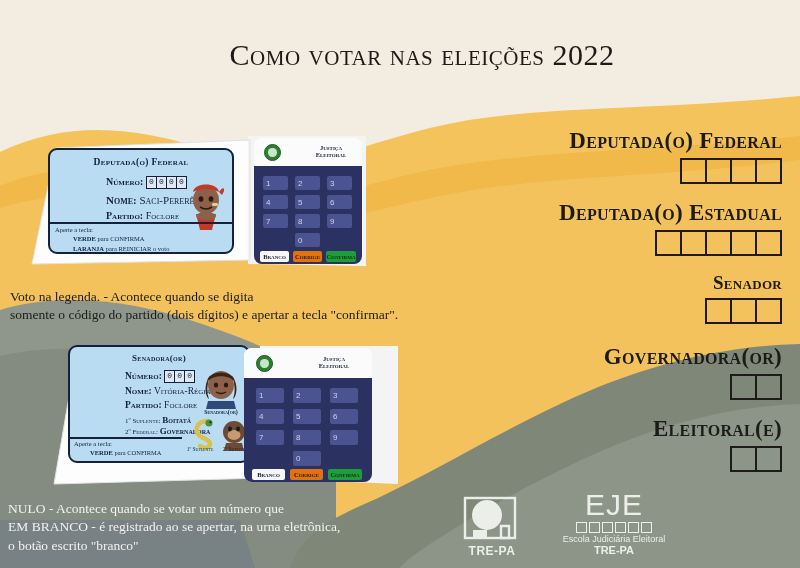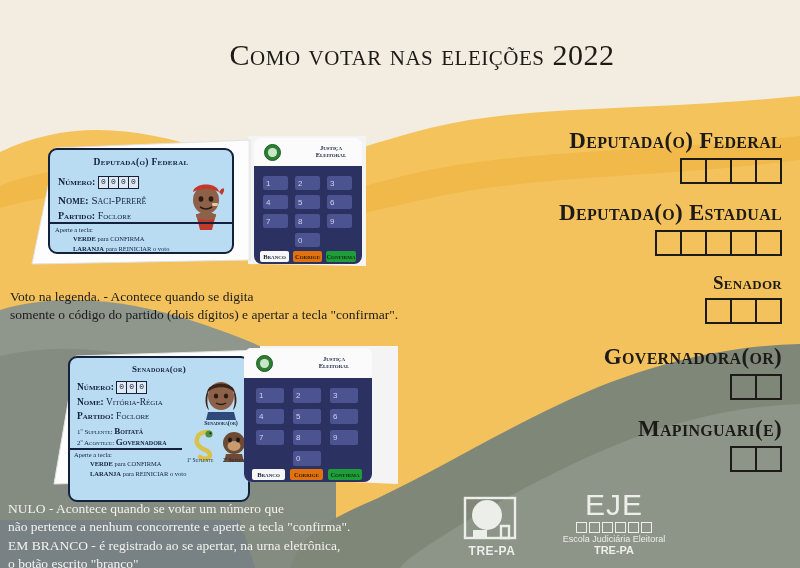--- a/index.html
+++ b/index.html
@@ -44,20 +44,21 @@
     text-align:center;
     font-variant:small-caps;
     color:#14213d;
     font-weight:bold;
     letter-spacing:.3px;
   }
   .fld {
     color:#14213d;
     font-variant:small-caps;
     white-space:nowrap;
+    margin-left:48px;
   }
   .fld b { font-weight:bold; }
   .digits { display:inline-flex; gap:1px; vertical-align:middle; background:#14213d; padding:1px; }
   .digit {
     background:#dfe9f2;
     color:#14213d;
     text-align:center;
     font-family:"Liberation Mono", monospace;
     line-height:1;
   }
@@ -247,21 +248,21 @@
   </div>
 
   <div class="urna" style="left:48px; top:344px; width:350px; height:146px;">
 
     <svg width="350" height="146" viewBox="0 0 350 146" style="position:absolute; left:0; top:0;">
       <path d="M28,12 L214,6 L214,134 L6,140 Z" fill="#fdfdfd"></path>
       <path d="M212,2 L350,2 L350,140 L212,134 Z" fill="#f4f4f4"></path>
       <path d="M28,12 L214,6 L214,134 L6,140 Z" fill="none" stroke="#e2e2e2" stroke-width="1"></path>
     </svg>
 
-    <div class="screen" style="left:20px; top:12px; width:182px; height:146px;">
+    <div class="screen" style="left:20px; top:1px; width:182px; height:118px;">
 
       <div class="screen-title" style="margin:6px 0 0 0; font-size:9px;">Senadora(or)</div>
 
       <div class="fld" style="position:absolute; left:7px; top:23px; font-size:9.5px;">
         <b>Número:</b>
         <span class="digits">
           <span class="digit" style="width:9px;height:11px;font-size:8px;padding-top:1px;">0</span>
           <span class="digit" style="width:9px;height:11px;font-size:8px;padding-top:1px;">0</span>
           <span class="digit" style="width:9px;height:11px;font-size:8px;padding-top:1px;">0</span>
         </span>
@@ -276,21 +277,21 @@
         <b>Partido:</b>
         <span>Foclore</span>
       </div>
 
       <div class="fld" style="position:absolute; left:7px; top:68px; font-size:7px;">
         <span>1º Suplente:</span>
         <b style="font-size:9px;">Boitatá</b>
       </div>
 
       <div class="fld" style="position:absolute; left:7px; top:79px; font-size:7px;">
-        <span>2º Acontece:</span>
+        <span>2º Federal:</span>
         <b style="font-size:9px;">Governadora</b>
       </div>
 
       <svg class="portrait" style="left:126px; top:14px;" width="50" height="48" viewBox="0 0 50 48">
         <ellipse cx="25" cy="24" rx="13" ry="14" fill="#8d6149"></ellipse>
         <path d="M11,22 C10,8 40,8 39,22 C36,13 14,13 11,22 Z" fill="#3b2318"></path>
         <path d="M11,20 C8,28 10,36 13,38 C10,30 12,24 12,21 Z" fill="#3b2318"></path>
         <path d="M39,20 C42,28 40,36 37,38 C40,30 38,24 38,21 Z" fill="#3b2318"></path>
         <ellipse cx="20" cy="24" rx="2.2" ry="2.6" fill="#2b1a10"></ellipse>
         <ellipse cx="30" cy="24" rx="2.2" ry="2.6" fill="#2b1a10"></ellipse>
@@ -358,21 +359,20 @@
         <div class="actbtn act-corrige" style="left:46px; top:91px; width:33px; height:11px; font-size:6.5px;">Corrige</div>
         <div class="actbtn act-confirma" style="left:84px; top:91px; width:34px; height:11px; font-size:6.5px;">Confirma</div>
       </div>
     </div>
   </div>
 
   <div class="caption caption-light" style="left:8px; top:500px; font-size:13.5px; line-height:1.36;">
     <div>
       <span>NULO</span><span> - Acontece quando se votar um número que</span>
     </div>
-    <div>não pertence a nenhum concorrente e aperte a tecla "confirma".</div>
     <div>
       <span>EM BRANCO</span><span> - é registrado ao se apertar, na urna eletrônica,</span>
     </div>
     <div>o botão escrito "branco"</div>
   </div>
 
   <div class="office" style="top:128px;">
     <div class="office-name" style="font-size:23px;">Deputada(o) Federal</div>
     <div class="boxes">
       <div class="box"></div>
@@ -404,21 +404,21 @@
 
   <div class="office" style="top:344px;">
     <div class="office-name" style="font-size:23px;">Governadora(or)</div>
     <div class="boxes">
       <div class="box"></div>
       <div class="box"></div>
     </div>
   </div>
 
   <div class="office" style="top:416px;">
-    <div class="office-name" style="font-size:23px;">Mapinguari(e)</div>
+    <div class="office-name" style="font-size:23px;">Eleitoral(e)</div>
     <div class="boxes">
       <div class="box"></div>
       <div class="box"></div>
     </div>
   </div>
 
   <div class="logos" style="left:455px; top:496px; width:230px; height:66px;">
 
     <div class="tre-logo" style="left:0; top:0; width:74px; height:66px;">
       <svg width="60" height="48" viewBox="0 0 60 48" style="position:absolute; left:6px; top:0;">

